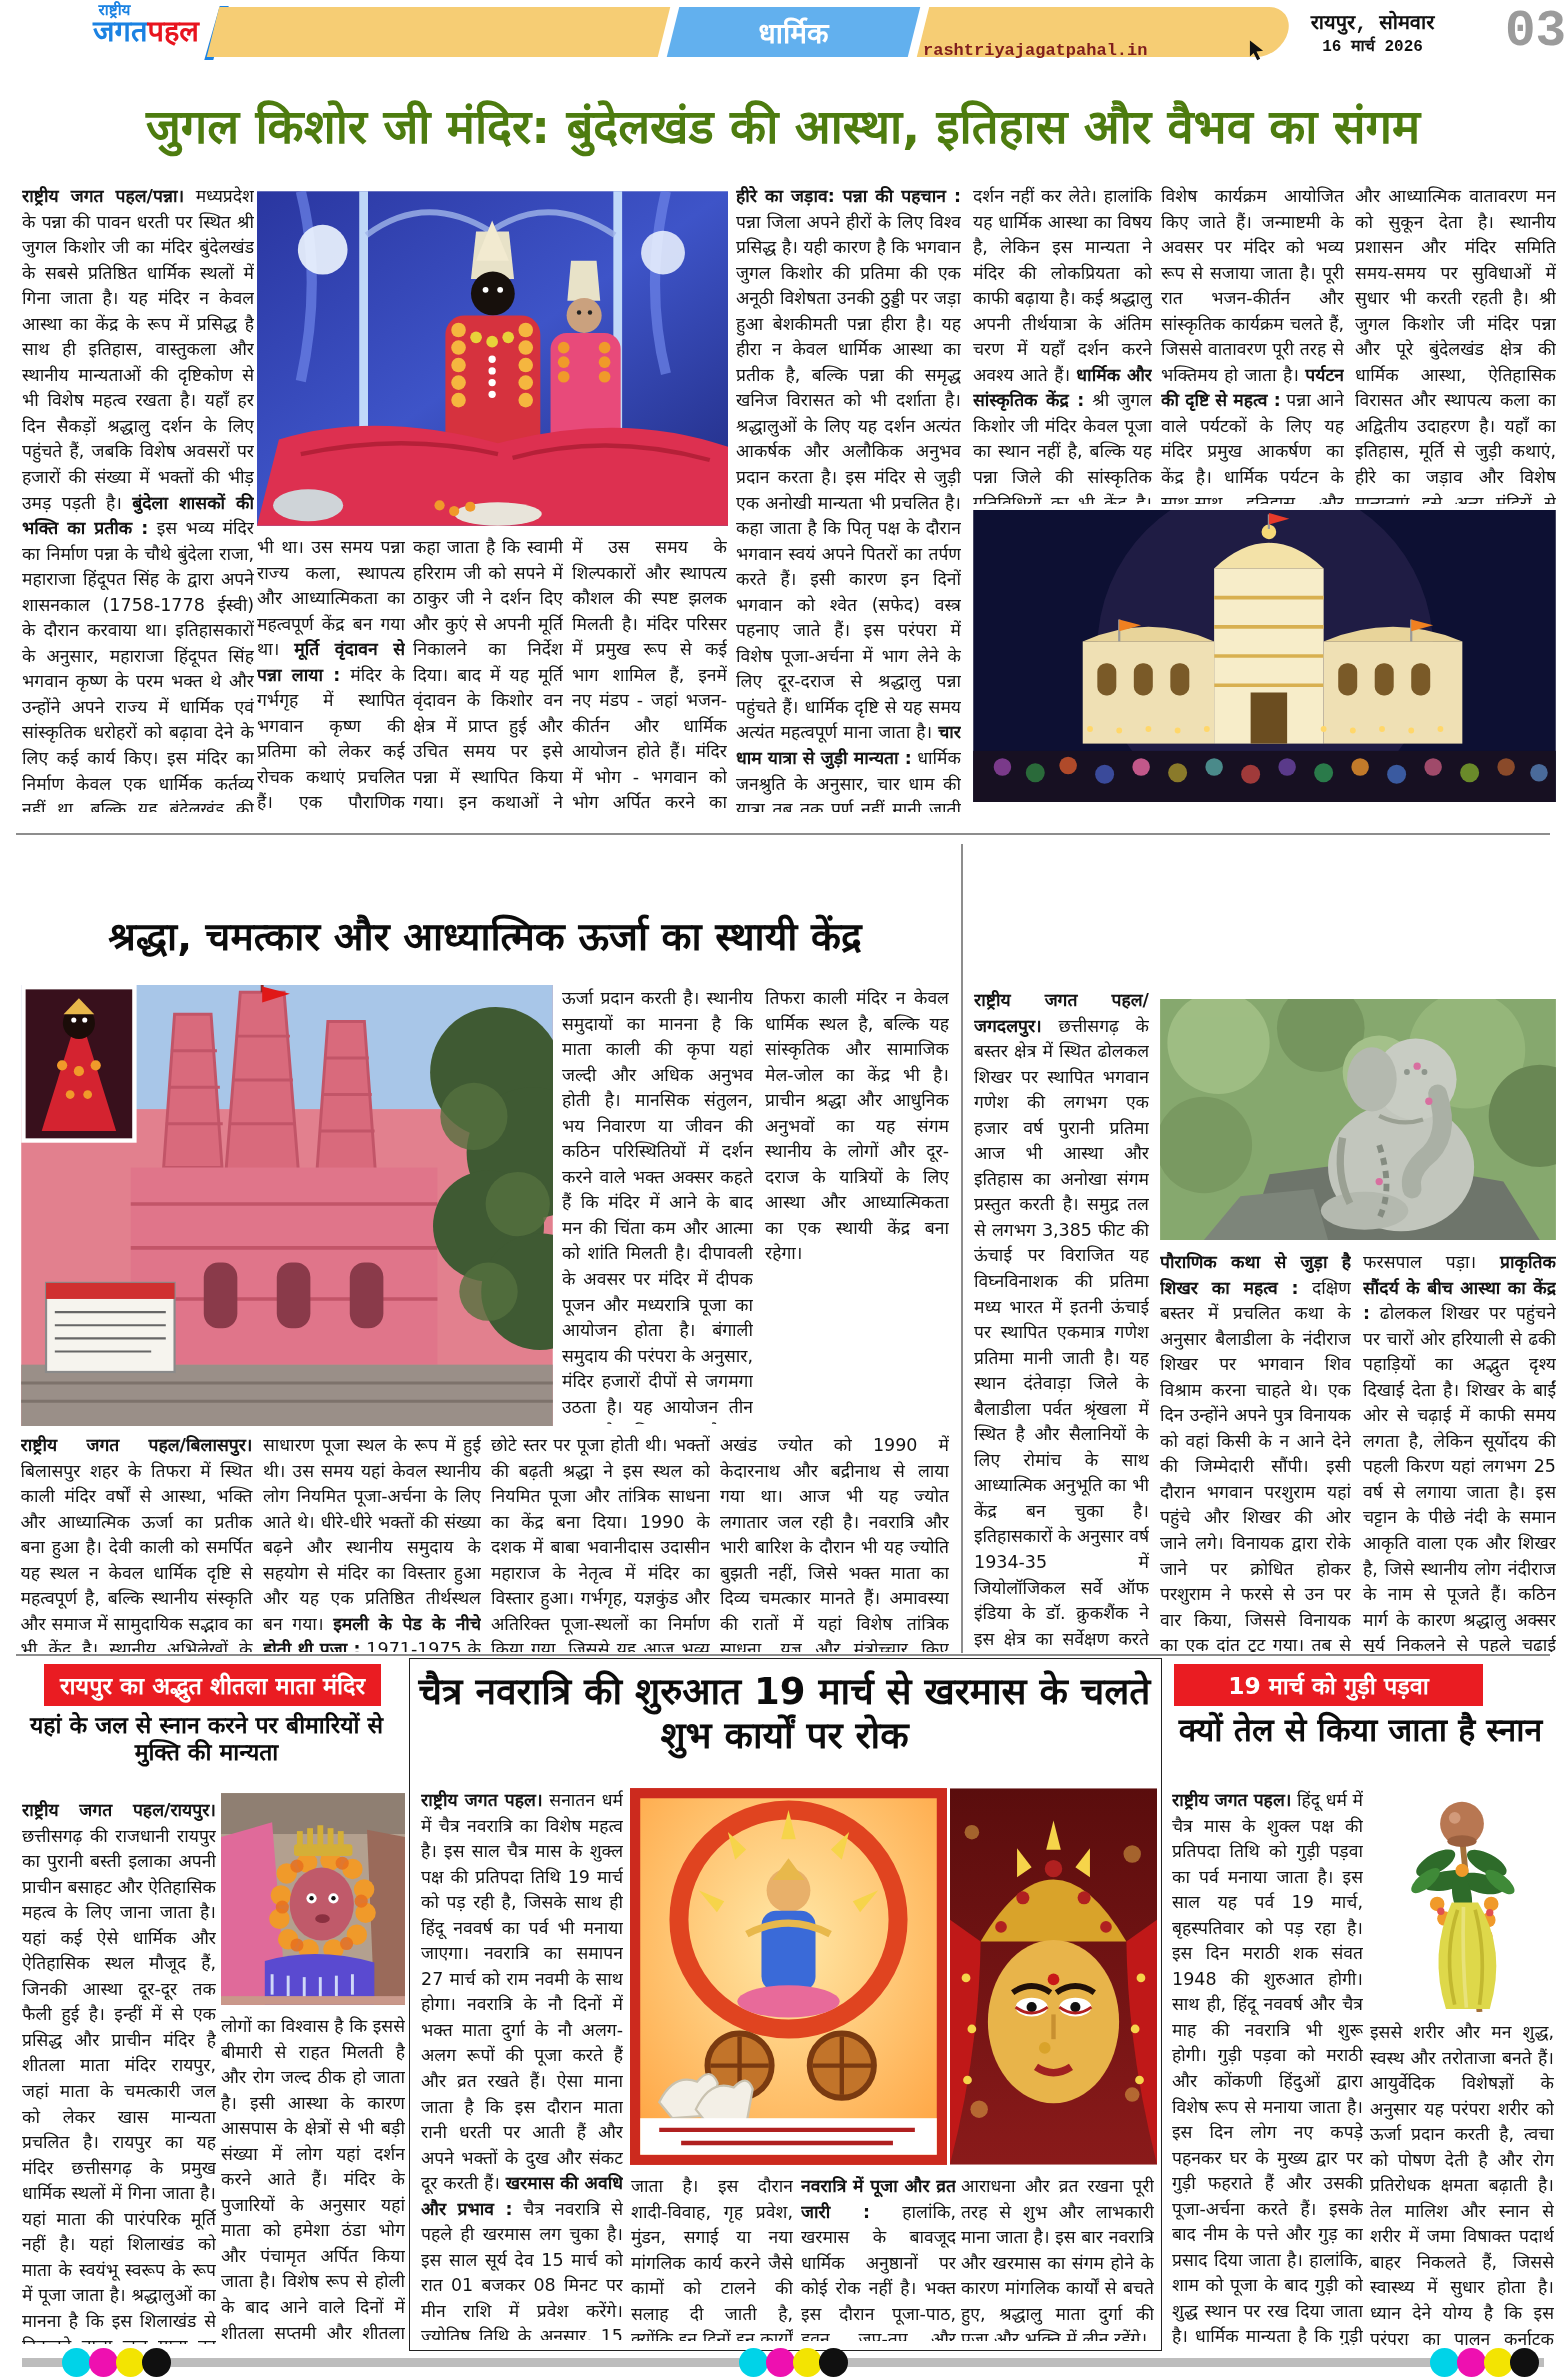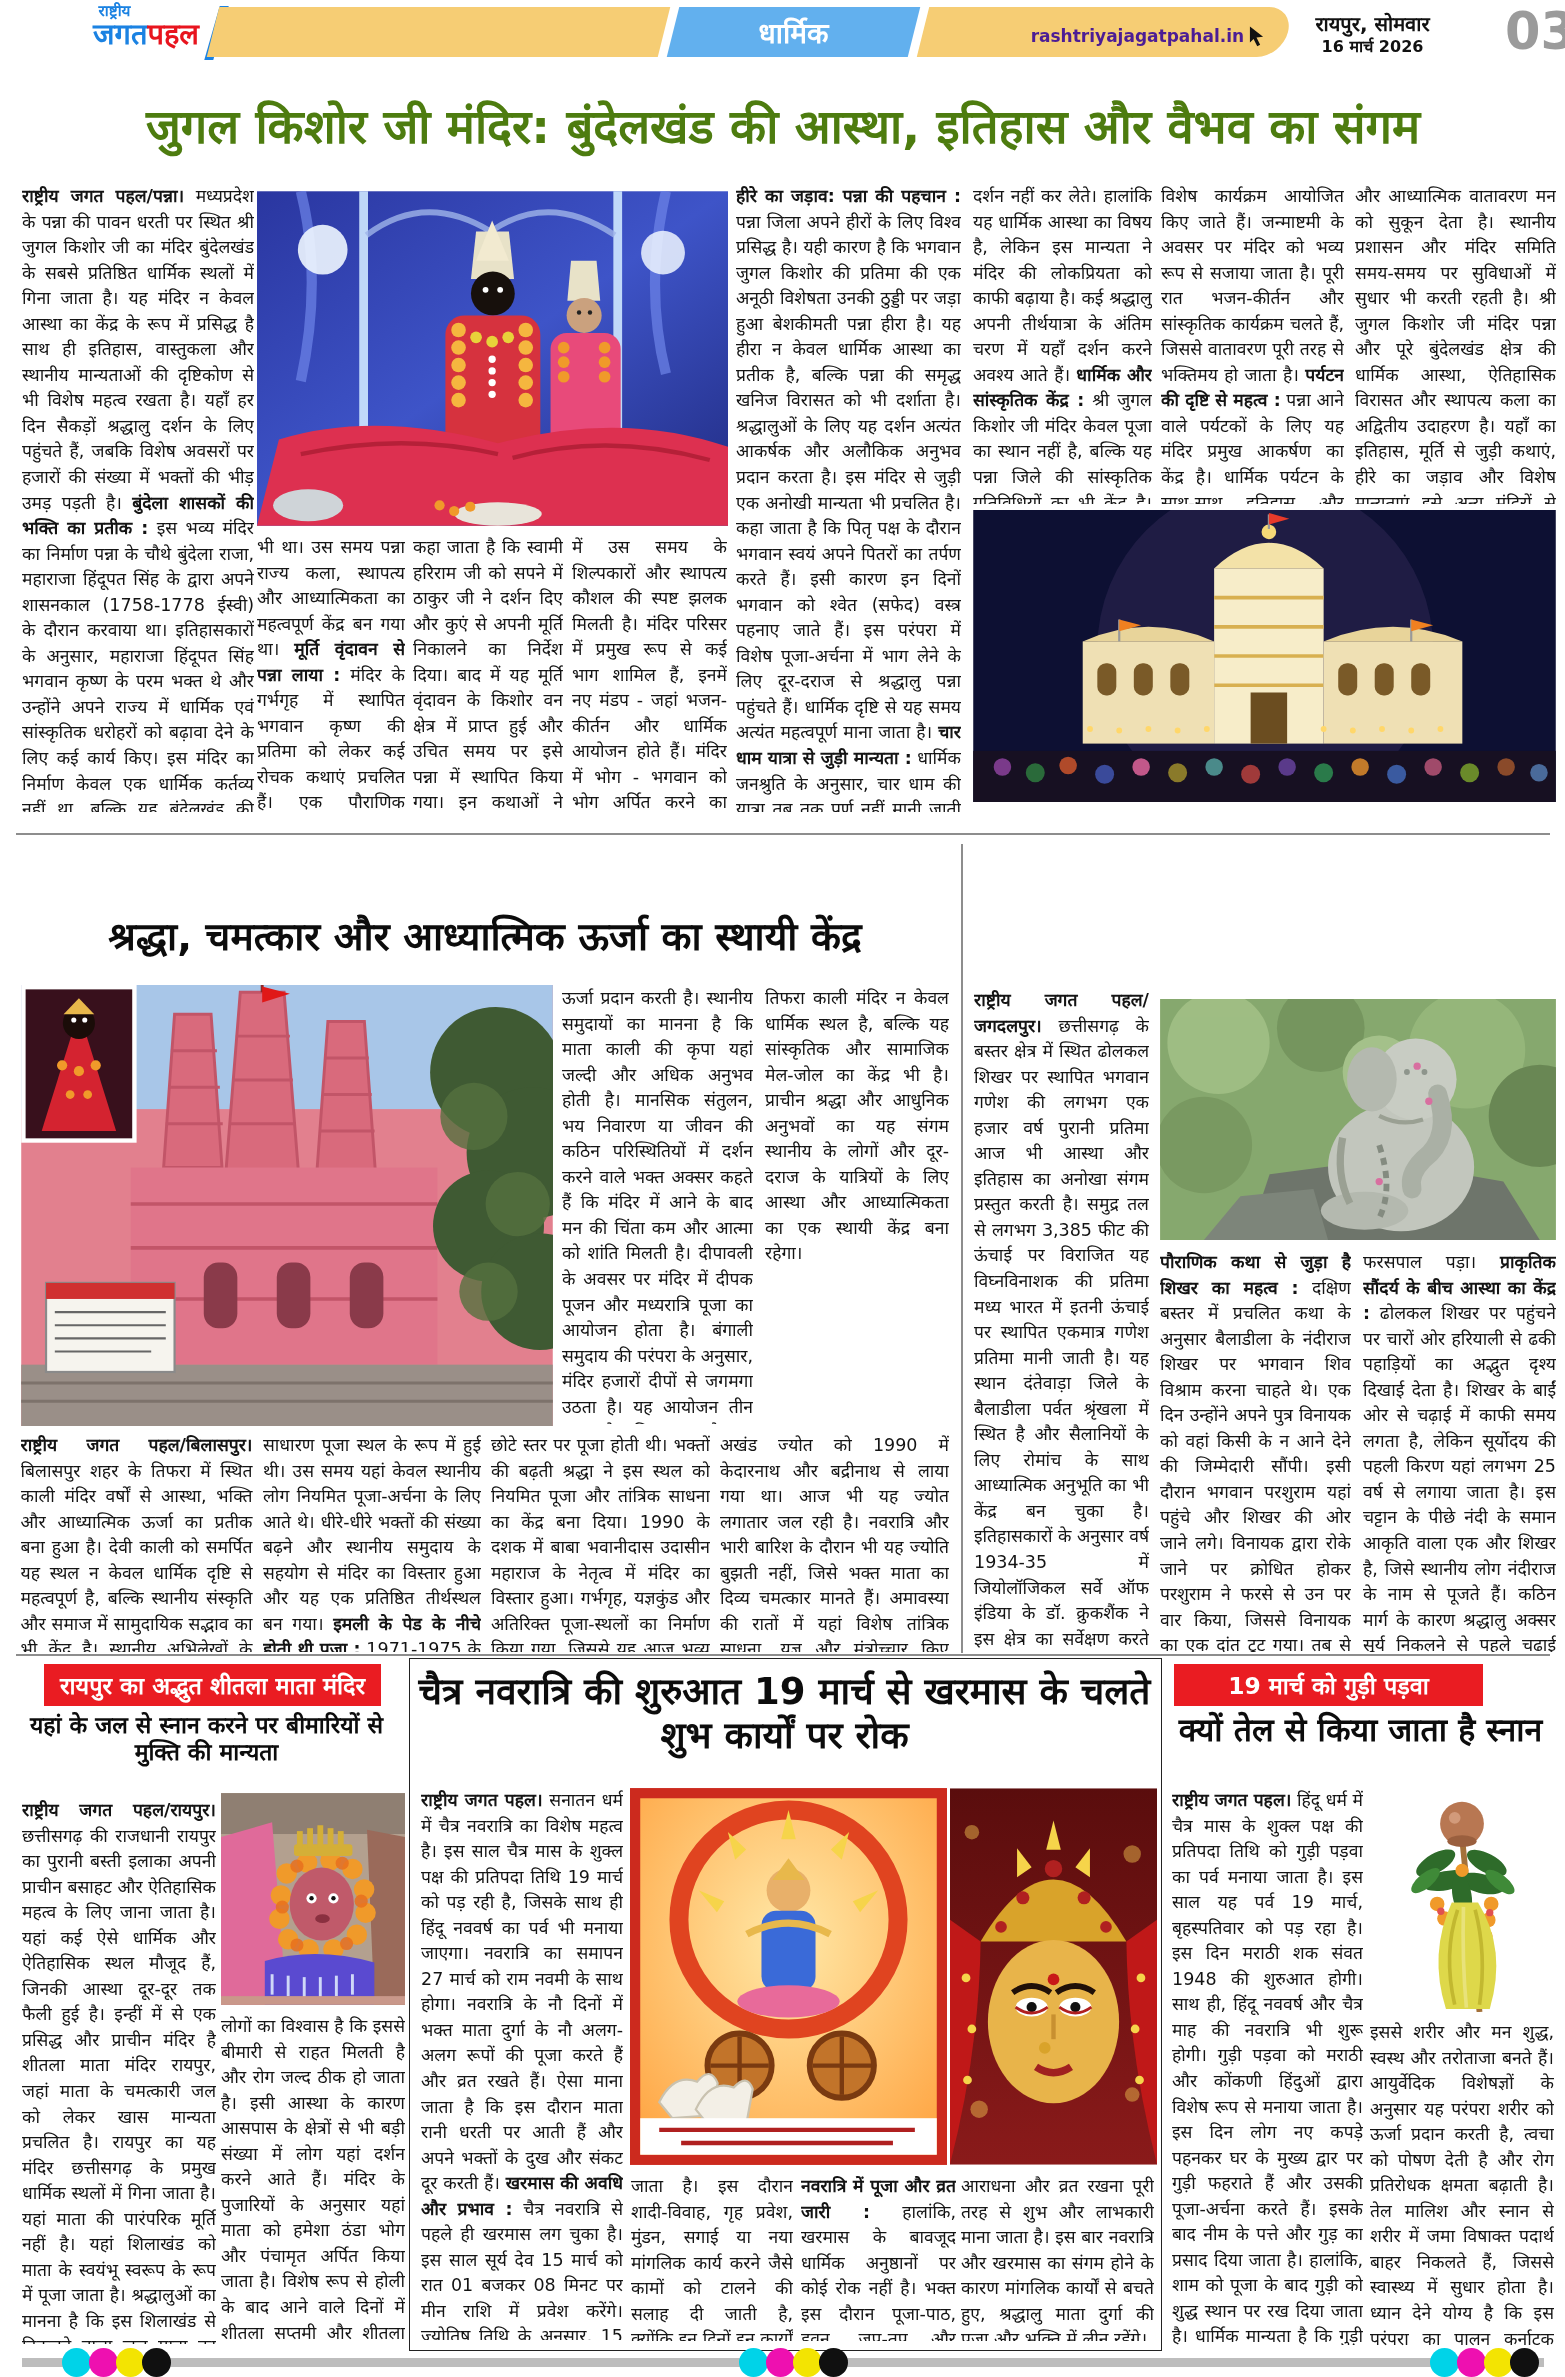--- a/index.html
+++ b/index.html
@@ -5,22 +5,22 @@
   html,body{margin:0;padding:0;background:#e9e9e9;}
   #page{position:relative;width:1566px;height:2377px;background:#ffffff;overflow:hidden;
         font-family:"DejaVu Sans",sans-serif;color:#151515;}
   .abs{position:absolute;}
   
   .band{position:absolute;top:7.3px;height:50px;transform:skewX(-14deg);}
   .band-yellow{background:var(--band_yellow,#f6cd74);}
   .band-blue{background:var(--band_blue,#62b0ee);}
   .section-label{position:absolute;top:7.3px;height:50px;display:flex;align-items:center;justify-content:center;
         color:#fff;font-size:28px;font-weight:bold;width:100%;}
-  .site-label{position:absolute;top:11px;height:50px;display:flex;align-items:center;justify-content:flex-end;
-        font-size:17px;font-weight:bold;color:#4c1d95;width:100%;}
+  .site-label{position:absolute;top:25px;height:50px;display:flex;align-items:center;justify-content:space-between;
+        font-size:17px;font-weight:bold;color:#7f1d1d;width:100%;}
   .logo-line1{font-size:15.3px;font-weight:bold;color:var(--logo_blue,#1b82e2);text-align:center;line-height:1.05;}
   .logo-line2{font-size:29px;font-weight:bold;line-height:1.05;white-space:nowrap;}
   .logo-jagat{color:var(--logo_blue,#1b82e2);}
   .logo-pahal{color:var(--logo_red,#e8141e);}
   .logo-slash{position:absolute;left:174px;top:2.9px;width:8.8px;height:54px;background:var(--logo_blue,#1b82e2);transform:skewX(-16deg);}
   .dateblock{position:absolute;top:11.7px;text-align:center;color:#111;}
   .dateblock .d1{font-size:20px;font-weight:bold;line-height:1.2;}
   .dateblock .d2{font-size:16px;font-weight:bold;line-height:1.4;}
   .pagenum{position:absolute;font-size:51px;font-weight:800;color:var(--page_gray,#9b9b9b);line-height:1;margin-left:24px;}
   
@@ -40,21 +40,21 @@
   .regbar{position:absolute;height:8.8px;background:#bdbdbd;}
   .regdots{position:absolute;display:flex;}
   .regdots span{width:29px;height:29px;border-radius:50%;margin-right:-2.2px;display:inline-block;}
   .dot-c{background:#00d3e8;} .dot-m{background:#ee10b0;} .dot-y{background:#f3e402;} .dot-k{background:#101010;}
 </style>
 </head>
 <body>
 
 <div id="page">
 
-  <div class="abs" style="left:0;top:0;width:1354px;height:64px;">
+  <div class="abs" style="left:0;top:0;width:1354px;height:64px;font-family:Liberation Mono, monospace;">
     <div class="abs" style="left:38px;top:2.9px;width:190px;height:58px;">
       <div class="logo-line1" style="width:153px;">राष्ट्रीय</div>
       <div class="logo-line2" style="text-align:right;width:161px;">
         <span class="logo-jagat">जगत</span><span class="logo-pahal">पहल</span>
       </div>
       <div class="logo-slash"></div>
     </div>
 
     <div class="band band-yellow" style="left:213px;width:451px;"></div>
     <div class="band band-blue" style="left:673px;width:241px;"></div>

